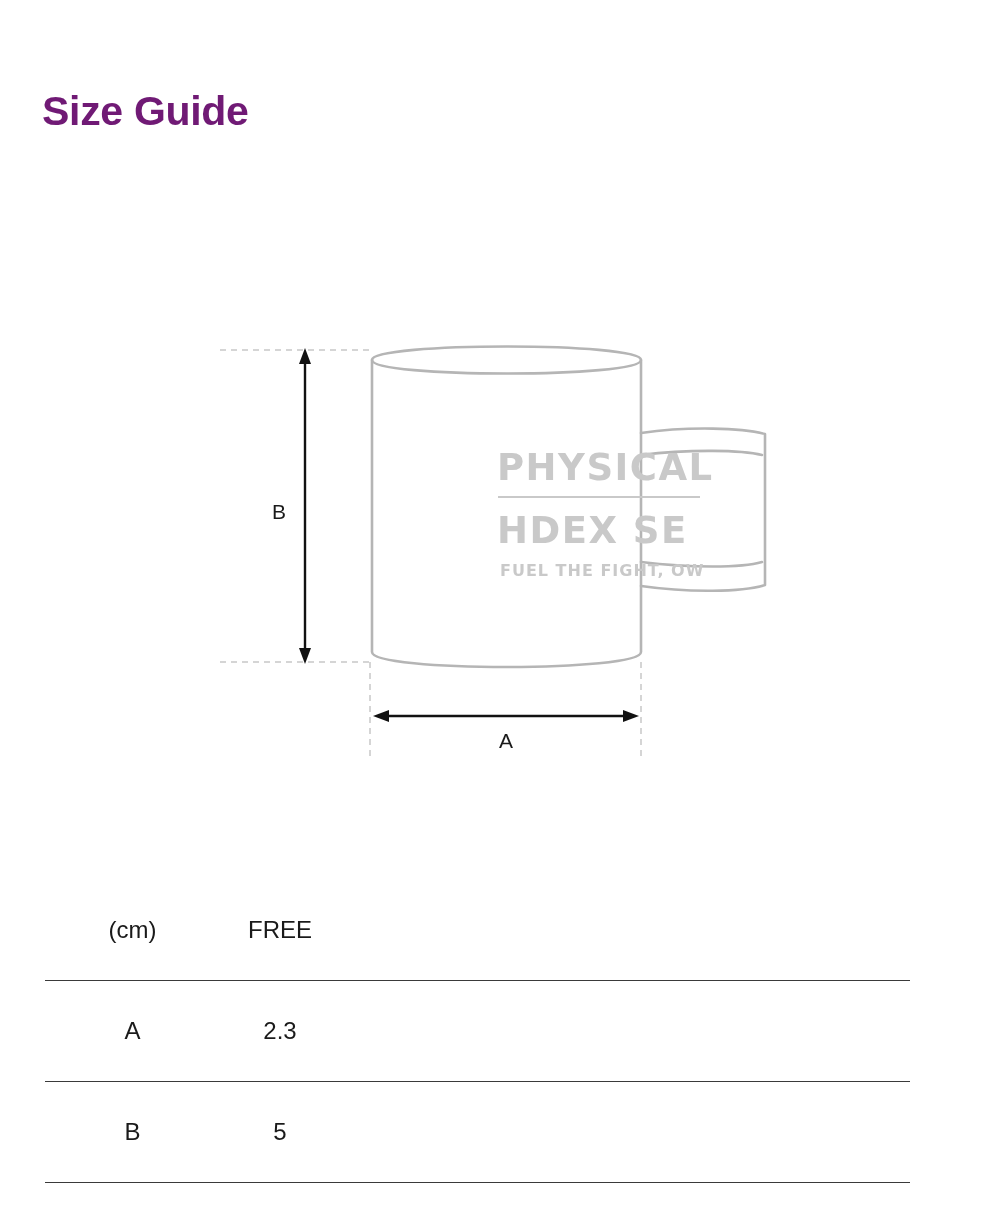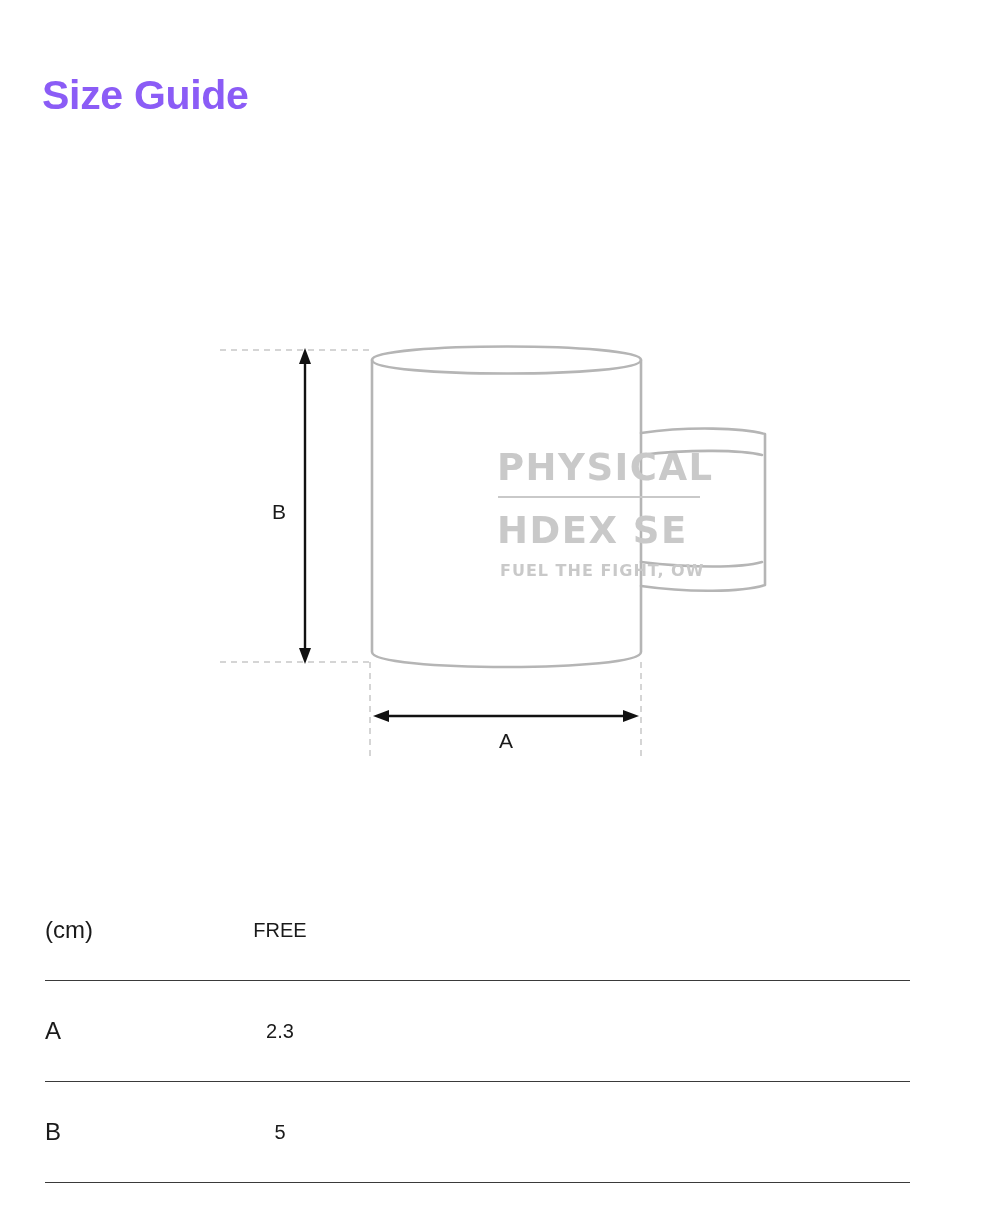--- a/index.html
+++ b/index.html
@@ -12,25 +12,25 @@
     height: 1208px;
     position: relative;
     font-family: "Liberation Sans", sans-serif;
     color: #1a1a1a;
     overflow: hidden;
   }
 
   .page-title {
     position: absolute;
     left: 42px;
-    top: 44px;
+    top: 60px;
     font-size: 41px;
     font-weight: 700;
     letter-spacing: -0.3px;
-    color: #8b5cf6;
+    color: #701a75;
     line-height: 1.2;
   }
 
   .diagram-wrap {
     position: absolute;
     left: 0;
     top: 300px;
     width: 1000px;
     height: 500px;
   }
@@ -52,27 +52,28 @@
     height: 100px;
   }
   .row-head {
     border-bottom: 1px solid #3a3a3a;
   }
   .row-data {
     border-bottom: 1px solid #3a3a3a;
   }
   .cell-label {
     width: 175px;
+    text-align: center;
     font-size: 24px;
     color: #1a1a1a;
   }
   .cell-value {
     width: 120px;
     text-align: center;
-    font-size: 20px;
+    font-size: 24px;
     color: #1a1a1a;
   }
   .logo-text-1, .logo-text-2, .logo-text-3 {
     fill: #c9c9c9;
     font-family: "DejaVu Sans", sans-serif;
     font-weight: 700;
   }
 </style>
 </head>
 <body>

